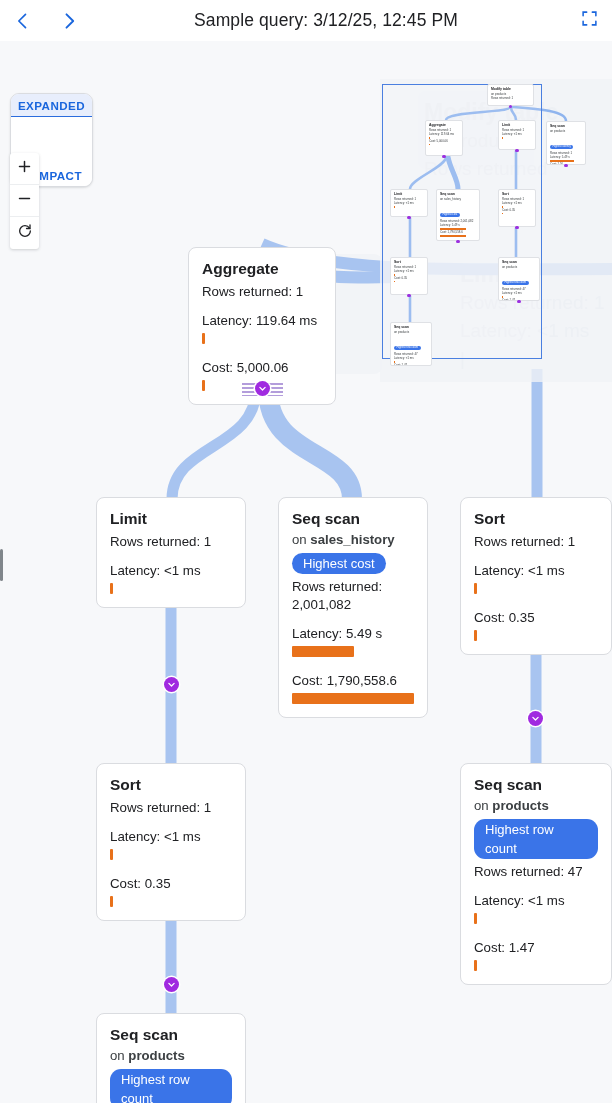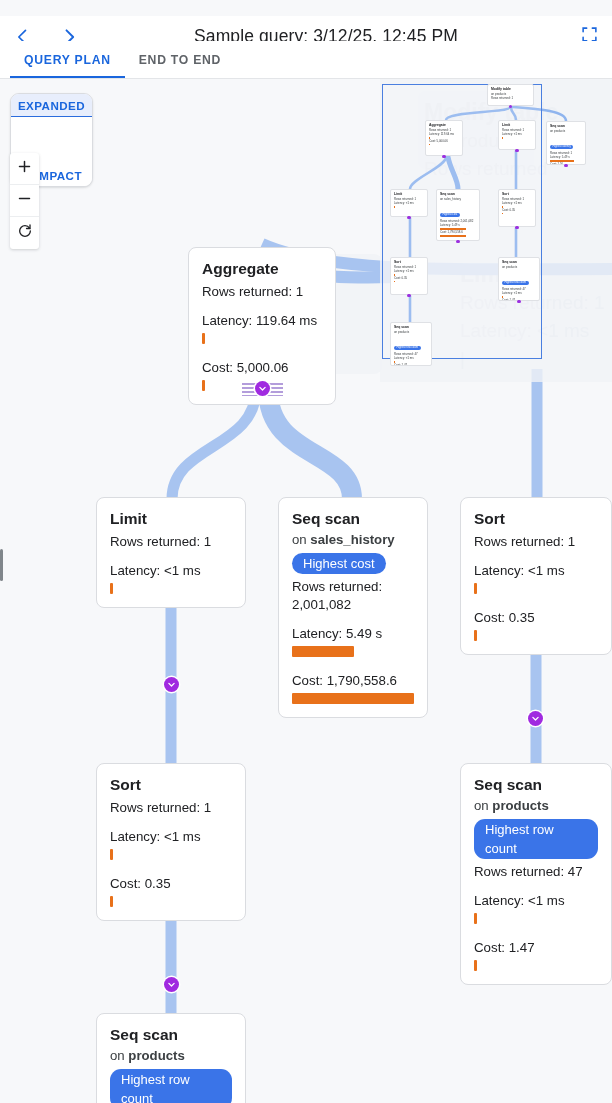--- a/index.html
+++ b/index.html
@@ -7,21 +7,21 @@
     margin: 0; padding: 0;
     width: 612px; height: 1103px;
     font-family: "Liberation Sans", sans-serif;
     background: #f8f9fb;
     overflow: hidden;
   }
   #app { position: relative; width: 612px; height: 1103px; background: #f7f8fa; }
 
   
   .header {
-    position: absolute; top: 16px; left: 0; width: 612px; height: 41px;
+    position: absolute; top: 0; left: 0; width: 612px; height: 41px;
     background: #ffffff;
     display: flex; align-items: center;
   }
   .nav-btn {
     width: 46px; height: 40px;
     display: flex; align-items: center; justify-content: center;
     cursor: pointer;
   }
   .nav-btn svg { display: block; }
   .header-title {
@@ -257,24 +257,20 @@
         <svg width="17" height="17" viewBox="0 0 24 24" fill="none" stroke="#1a66dd" stroke-width="2.2" stroke-linecap="round">
           <path d="M3 8 V3 H8"></path>
             <path d="M16 3 H21 V8"></path>
             <path d="M21 16 V21 H16"></path>
             <path d="M8 21 H3 V16"></path>
         </svg>
       </span>
     </div>
   </div>
 
-  <div class="tabs">
-    <div class="tab active">QUERY PLAN</div>
-    <div class="tab">END TO END</div>
-  </div>
 
   <div class="canvas">
 
     <div class="ghost-card" style="left:418px; top:12px; width:116px; height:78px;"></div>
     <div class="ghost-card" style="left:256px; top:175px; width:126px; height:120px;"></div>
     <div class="ghost" style="left:424px; top:18px; width:190px;">
       <div class="ghost-title">Modify table</div>
       <div class="ghost-sub">on products</div>
       <div class="ghost-sub">Rows returned</div>
     </div>

